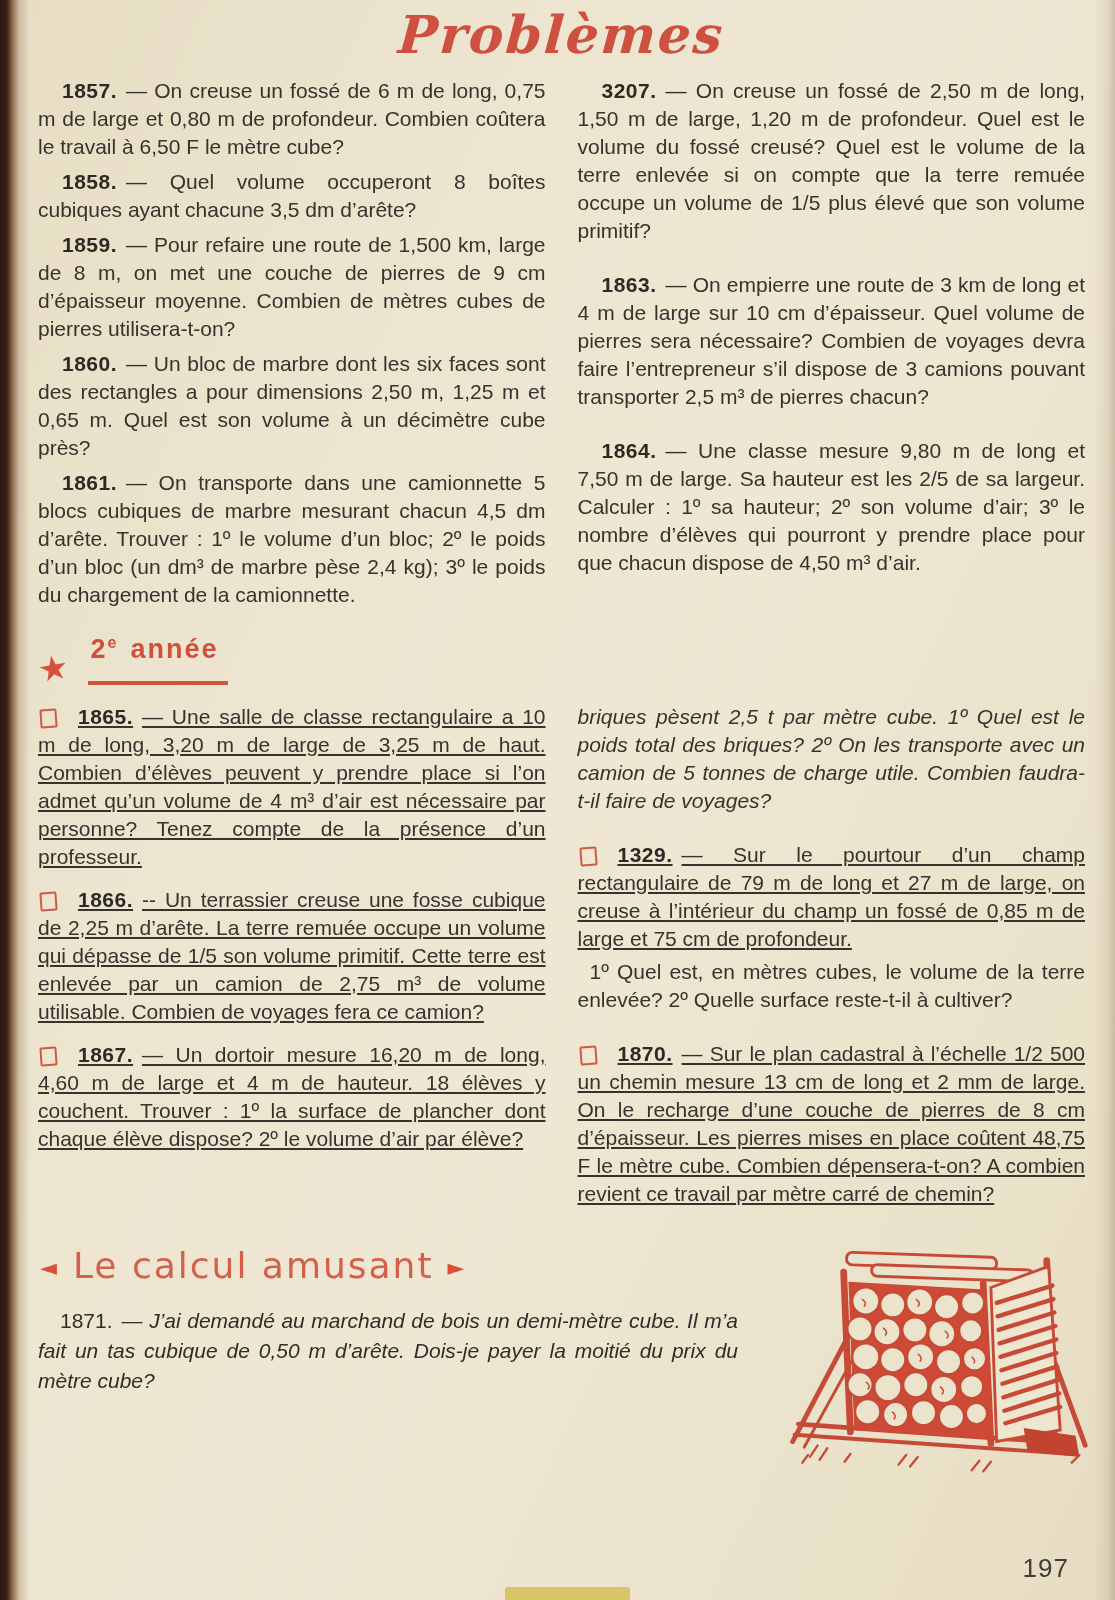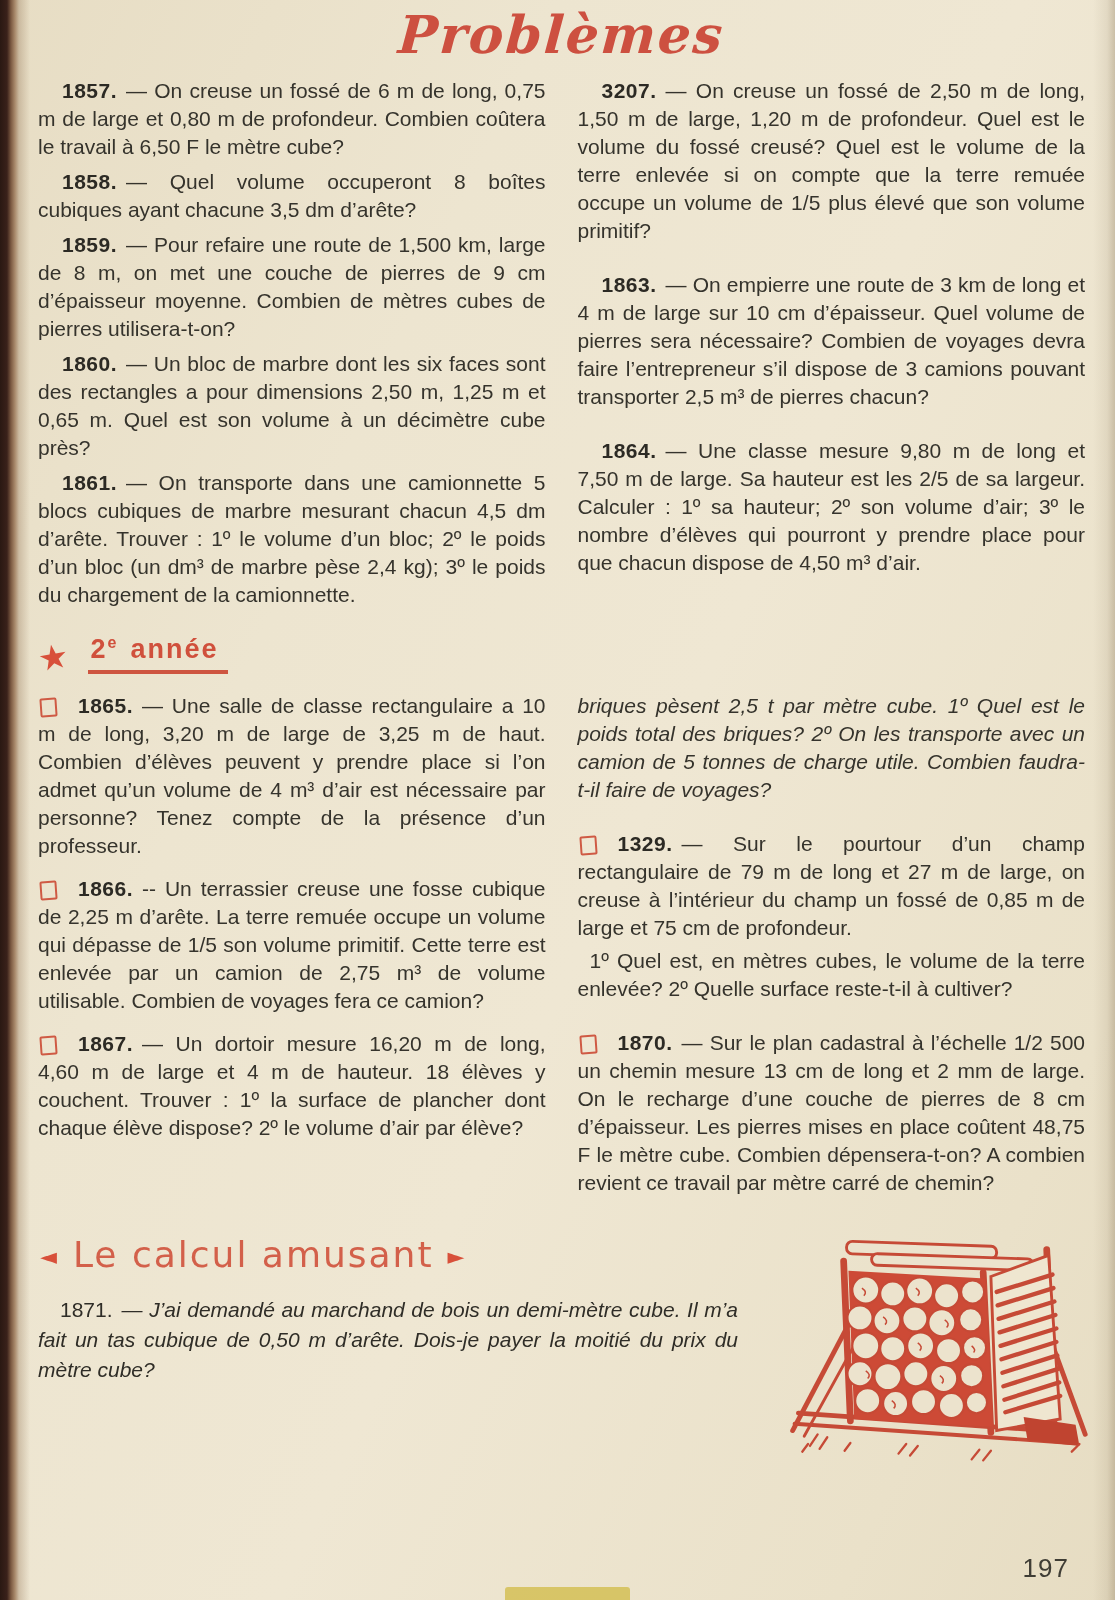--- a/index.html
+++ b/index.html
@@ -52,37 +52,37 @@
     text-align:justify;
     text-indent:24px;
     color:#35332c;
   }
   p.prob .num { font-weight:bold; letter-spacing:.5px; margin-right:9px; color:#2c2a24; }
   p.prob.cont { text-indent:0;font-style:italic; }
   p.prob.sub { text-indent:12px; margin-top:-2px; }
   .gap { margin-top:26px !important; }
   .gap-sm { margin-top:15px !important; }
 
-  p.prob.marked { text-indent:40px; }
+  p.prob.marked { text-indent:40px;text-decoration:underline; }
   .marker {
     position:absolute; left:2px; top:6px;
     width:13px; height:15px;
     border:2px solid #cf5a44;
     transform:rotate(-4deg);
     border-radius:2px;
   }
 
   .year2 { margin:18px 0 18px 0; display:flex; align-items:flex-end; }
   .star-icon {
     color:#d8503a; font-size:34px; line-height:1;
     transform:rotate(-10deg); display:inline-block; margin:0 20px 0 0;
   }
   .year2-label {
     color:#d0503c; font-size:27px; font-weight:bold; letter-spacing:2px;
-    border-bottom:4px solid #ce5540; padding:0 10px 5px 2px; display:inline-block;
+    border-bottom:4px solid #ce5540; padding:0 10px 16px 2px; display:inline-block;
   }
   .year2-label sup { font-size:16px; }
   .year2-label .word { margin-left:12px; }
 
   .bottom { position:relative; margin-top:30px; }
   .amusant {
     color:#d3604a; font-size:36px; letter-spacing:2px;
     font-family:"DejaVu Sans", sans-serif;
     display:flex; align-items:center; margin:0 0 20px 0;
   }

